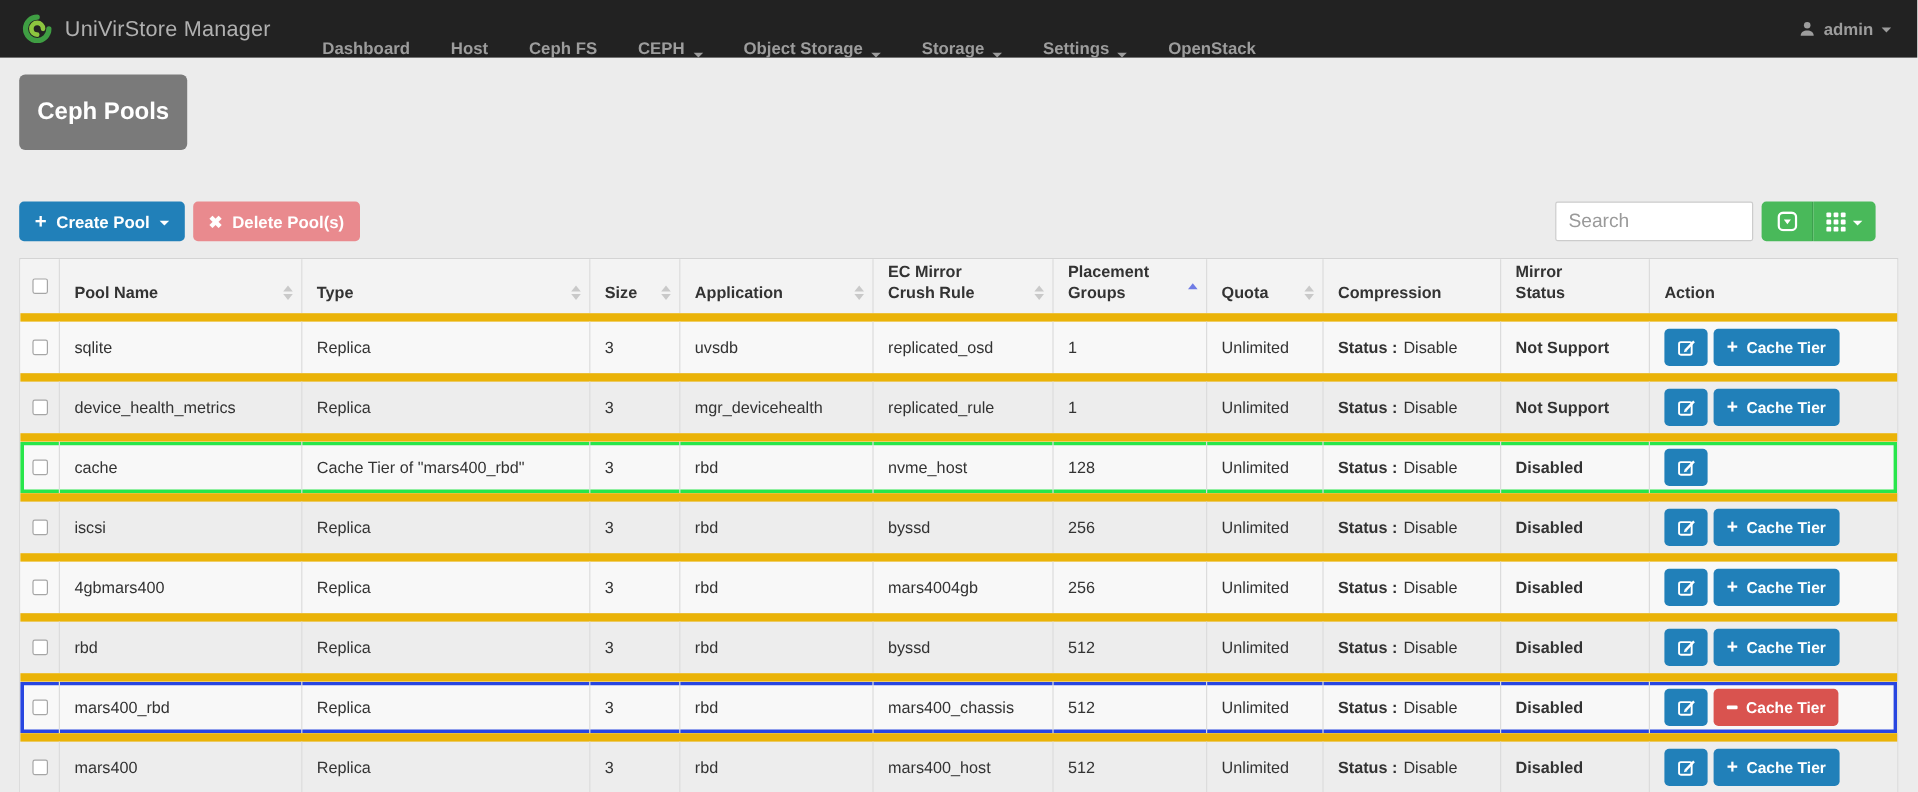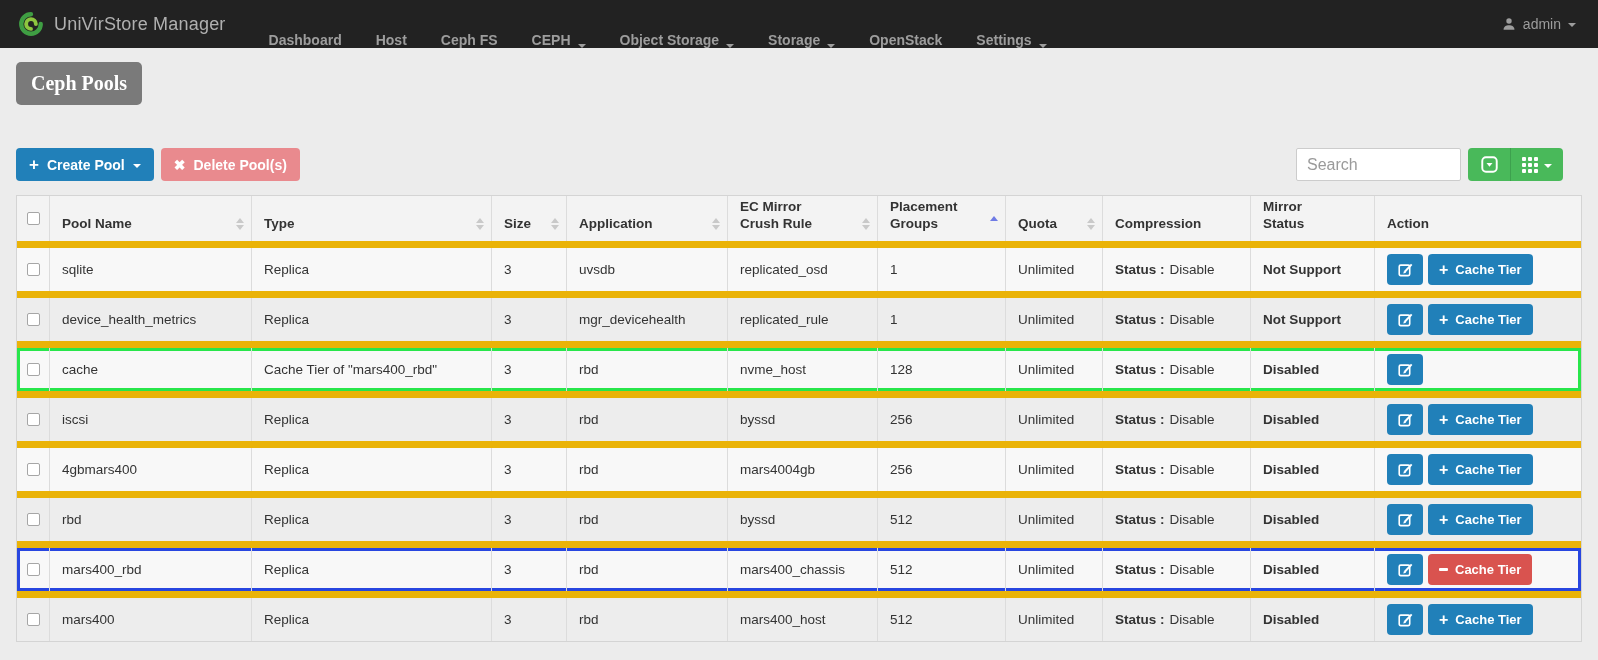--- a/index.html
+++ b/index.html
@@ -7,25 +7,25 @@
   body { font-family:"Liberation Sans", sans-serif; }
   .screen { width:1598px; height:660px; background:#ececec; overflow:hidden; position:relative; }
 
   
   .navbar { height:48px; background:#222; display:flex; align-items:center; padding:0 18px; }
   .brand { display:flex; align-items:center; gap:10px; margin-right:26px; cursor:pointer; }
   .brand-text { color:#b0b0b0; font-size:18px; font-weight:500; letter-spacing:.2px; }
   .nav-menu { display:flex; align-items:center; height:48px; }
   .nav-item { display:flex; align-items:flex-end; gap:7px; padding:0 17px; height:48px; color:#9d9d9d; font-size:14px; font-weight:700; cursor:pointer; }
   .caret { width:0; height:0; border-left:4px solid transparent; border-right:4px solid transparent; border-top:4px solid currentColor; display:inline-block; margin-top:2px; }
-  .nav-user { margin-left:auto; display:flex; align-items:center; gap:7px; color:#9d9d9d; font-size:14px; font-weight:400; cursor:pointer; padding-right:4px; }
+  .nav-user { margin-left:auto; display:flex; align-items:center; gap:7px; color:#9d9d9d; font-size:14px; font-weight:700; cursor:pointer; padding-right:4px; }
 
   
   .page { padding:14px 16px 0 16px; }
-  .page-title { display:inline-block; background:#7a7a7a; color:#fff; font-size:20px; font-weight:700; padding:10px 15px; border-radius:5px;font-family:Liberation Serif, serif; }
+  .page-title { display:inline-block; background:#7a7a7a; color:#fff; font-size:20px; font-weight:700; padding:20px 15px; border-radius:5px; }
 
   
   .toolbar { margin-top:43px; display:flex; align-items:center; }
   .btn { border:none; border-radius:4px; color:#fff; font-weight:700; font-size:14px; height:33px; padding:0 13px; display:inline-flex; align-items:center; gap:8px; font-family:inherit; cursor:pointer; }
   .btn-create { background:#2180b9; }
   .btn-delete { background:#e98a8e; margin-left:7px; }
   .plus-glyph { font-size:17px; font-weight:700; line-height:1; }
   .x-glyph { font-size:14px; line-height:1; }
   .toolbar-right { margin-left:auto; display:flex; align-items:center; margin-right:19px; }
   .search-input { width:165px; height:33px; border:1px solid #ccc; border-radius:2px; padding:0 10px; font-size:16px; color:#555; background:#fff; margin-right:7px; font-family:inherit; outline:none; }
@@ -98,25 +98,25 @@
         </div>
         <div class="nav-item">
           <span>Object Storage</span>
           <span class="caret"></span>
         </div>
         <div class="nav-item">
           <span>Storage</span>
           <span class="caret"></span>
         </div>
         <div class="nav-item">
-          <span>OpenStack</span>
-        </div>
-        <div class="nav-item">
           <span>Settings</span>
           <span class="caret"></span>
+        </div>
+        <div class="nav-item">
+          <span>OpenStack</span>
         </div>
       </div>
     <div class="nav-user">
       <span style="display:flex;">
         <svg width="14" height="14" viewBox="0 0 16 16" fill="#9d9d9d">
           <circle cx="8" cy="4.6" r="3.1"></circle>
           <path d="M1.8 14.5 c0-3.4 2.8-5 6.2-5 s6.2 1.6 6.2 5 z"></path>
         </svg>
       </span>
       <span>admin</span>

